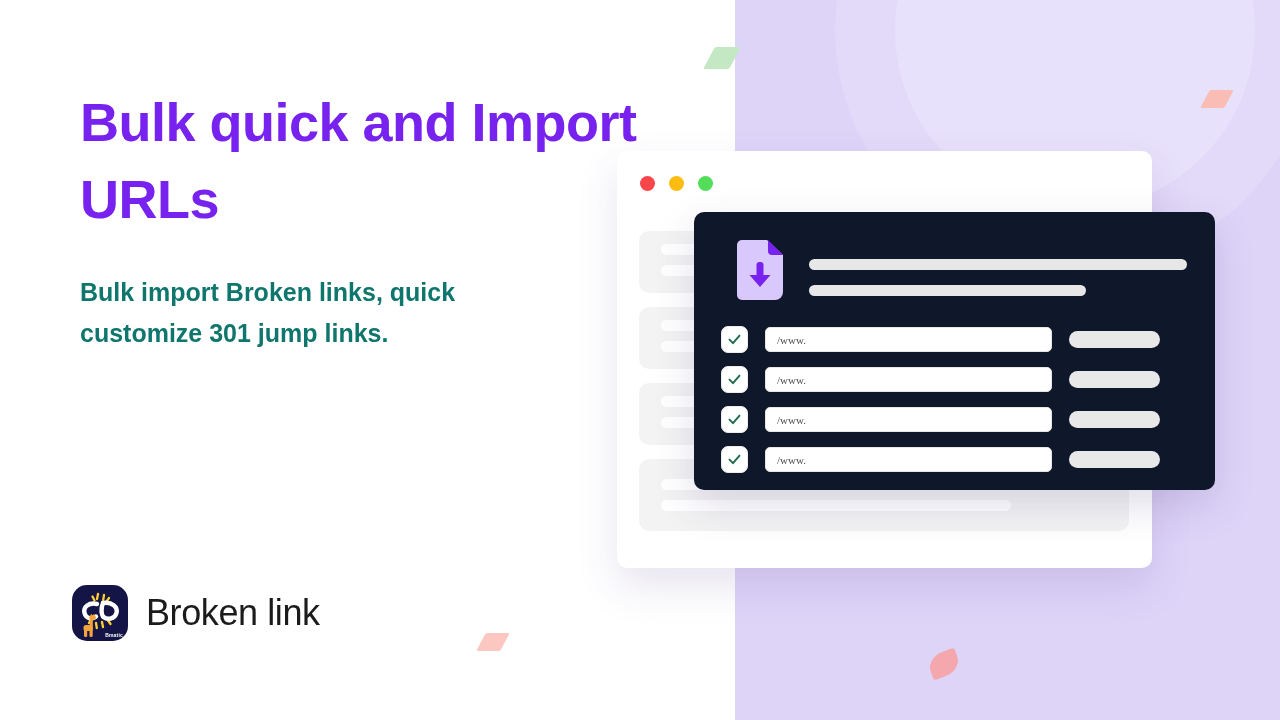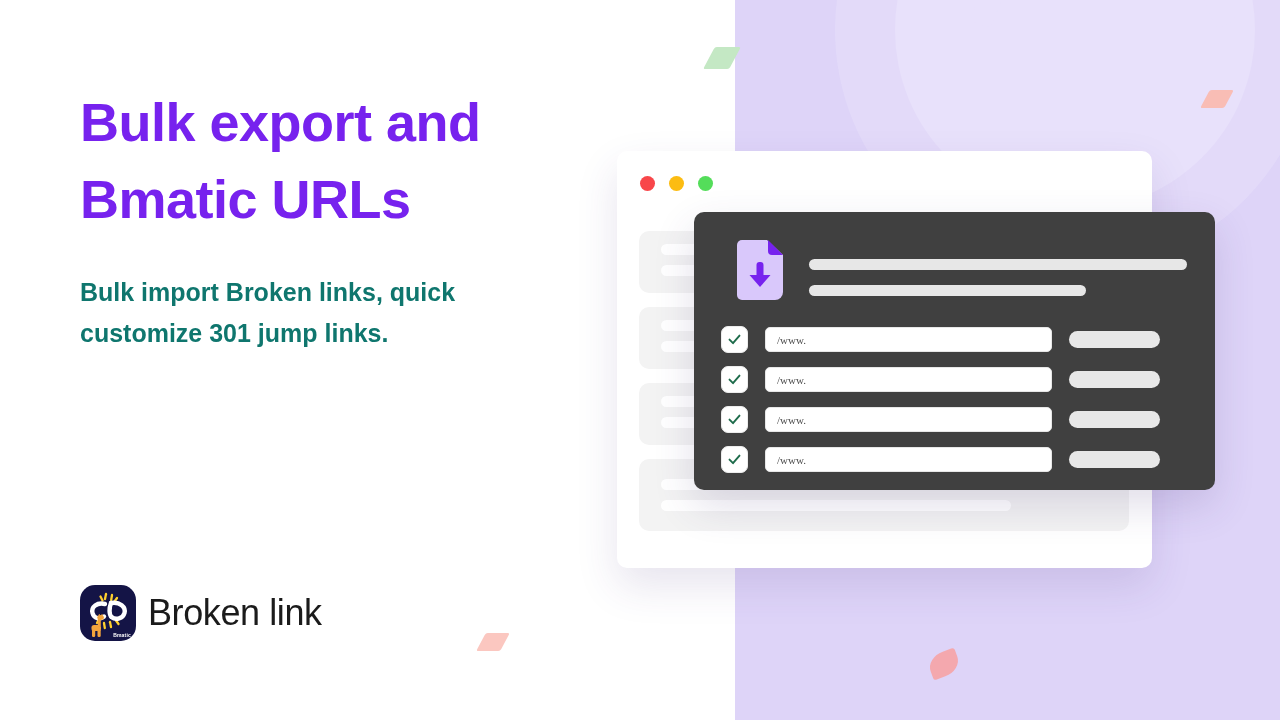--- a/index.html
+++ b/index.html
@@ -101,25 +101,25 @@
     width: 460px;
     font-size: 25px;
     line-height: 41px;
     font-weight: 700;
     color: #0f766e;
   }
 
   
   .brand {
     position: absolute;
-    left: 80px;
+    left: 72px;
     top: 585px;
     display: flex;
     align-items: center;
-    gap: 12px;
+    gap: 18px;
   }
   .brand-mark {
     position: relative;
     width: 56px;
     height: 56px;
     border-radius: 15px;
     background: #141446;
     overflow: hidden;
     flex: none;
   }
@@ -189,21 +189,21 @@
   .skel-line.s2 { width: 40px; }
   .skel-line.lg { width: 350px; }
 
   
   .modal {
     position: absolute;
     left: 694px;
     top: 212px;
     width: 521px;
     height: 278px;
-    background: #404040;
+    background: #0f172a;
     border-radius: 10px;
     box-shadow: 0 16px 40px rgba(70,50,120,.16);
     z-index: 20;
   }
   .modal-head {
     position: absolute;
     left: 43px;
     top: 28px;
     display: flex;
     align-items: flex-start;
@@ -289,21 +289,21 @@
   <div class="confetti c-pink-left">
       <div class="rhomb"></div>
     </div>
   <div class="confetti c-pink-top">
       <div class="rhomb"></div>
     </div>
   <div class="confetti c-pink-bot">
       <div class="leafshape"></div>
     </div>
 
-  <div class="headline">Bulk export and Bmatic URLs</div>
+  <div class="headline">Bulk quick and Import URLs</div>
   <div class="subheadline">Bulk import Broken links, quick customize 301 jump links.</div>
 
   <div class="brand">
     <div class="brand-mark">
       <svg width="56" height="56" viewBox="0 0 56 56" aria-hidden="true">
 
         <g stroke="#ffd02e" stroke-width="2.3" stroke-linecap="round">
           <line x1="26" y1="9" x2="25" y2="14"></line>
           <line x1="32" y1="10" x2="31.2" y2="15"></line>
           <line x1="20.5" y1="11.5" x2="22.5" y2="15.5"></line>

